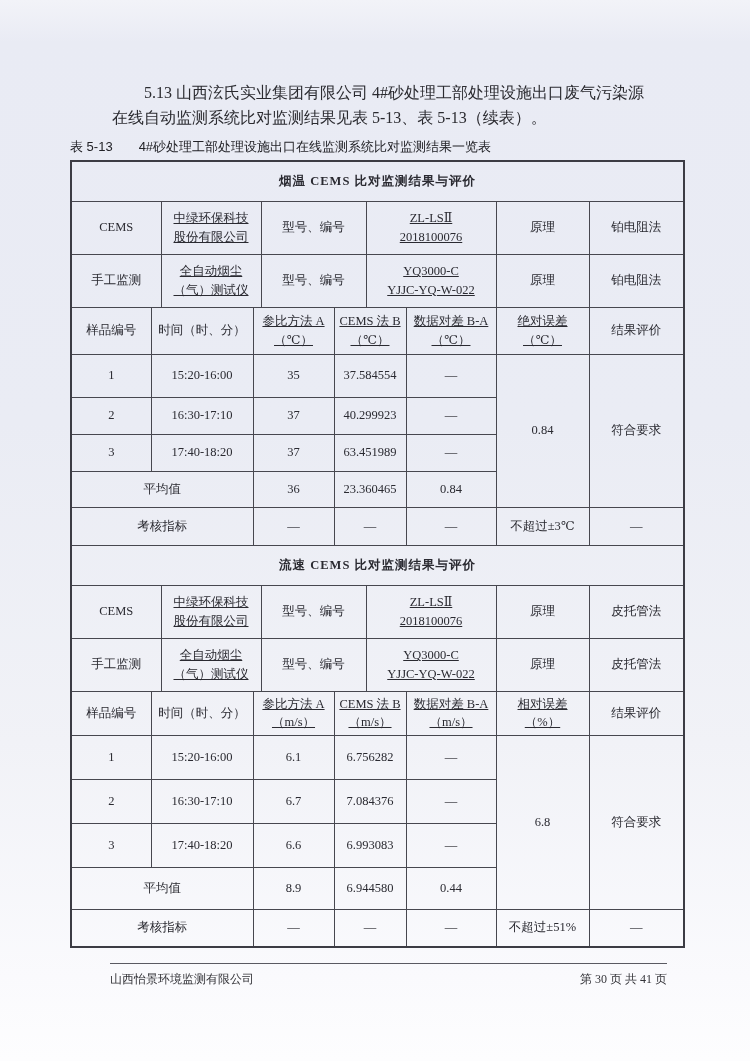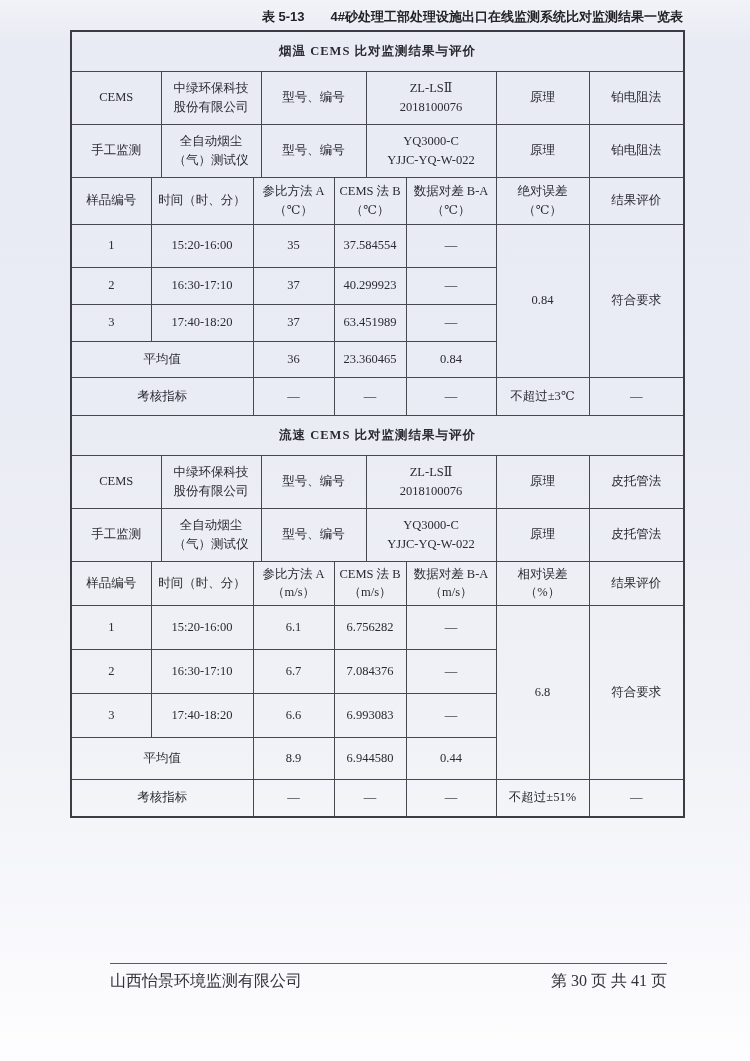--- a/index.html
+++ b/index.html
@@ -12,53 +12,54 @@
   .sheet {
     position:relative; width:750px; height:1061px; overflow:hidden;
     background:linear-gradient(180deg,#f2f3f8 0%, #e9ebf4 4%, #eaecf4 40%, #f1f2f7 70%, #fafafd 92%, #fdfdfe 100%);
   }
   .intro {
     margin:0; padding-top:80px; margin-left:112px; width:532px;
     font-size:16px; line-height:25px; text-align:justify; text-indent:2em;
     color:#2b2b30;
   }
   .caption {
-    width:613px; margin:8px 0 4px 70px; text-align:right;
-    font-size:13px; font-weight:bold;
+    width:613px; margin:8px 0 4px 70px; text-align:left;
+    font-size:13px; font-weight:normal;
     font-family:"Liberation Sans","DejaVu Sans",sans-serif;
     color:#222227;
   }
   table.report {
     border-collapse:collapse; table-layout:fixed;
     margin-left:70px; width:613px;
     border:2px solid #3c3c44;
   }
   table.report td {
     border:1px solid #47474f;
     text-align:center; vertical-align:middle;
     font-size:12.5px; padding:0 2px;
     color:#2a2a31;
     overflow:hidden;
   }
-  td.pre { white-space:pre-line; line-height:1.45; }
+  td.pre { white-space:pre-line; line-height:1.45;text-decoration:underline; }
   td.section-title { font-size:13.5px; letter-spacing:1px;font-weight:bold; }
   .h40{height:40px}.h53{height:53px}.h47{height:47px}.h43{height:43px}
   .h37{height:37px}.h36{height:36px}.h38{height:38px}.h44{height:44px}.h42{height:42px}
   .footer {
     position:absolute; left:110px; width:557px; top:963px;
     border-top:1.5px solid #5a5a62; padding-top:7px;
     display:flex; justify-content:space-between;
-    font-size:16px; color:#333338;
+    font-size:12px; color:#333338;
   }
 </style>
 </head>
 <body>
 
 <div class="sheet">
 
+  <p class="intro">5.13 山西泫氏实业集团有限公司 4#砂处理工部处理设施出口废气污染源在线自动监测系统比对监测结果见表 5-13、表 5-13（续表）。</p>
 
   <div class="caption">表 5-13　　4#砂处理工部处理设施出口在线监测系统比对监测结果一览表</div>
 
   <table class="report">
     <colgroup>
       <col style="width:80px">
         <col style="width:10px">
         <col style="width:92px">
         <col style="width:8px">
       <col style="width:73px">

